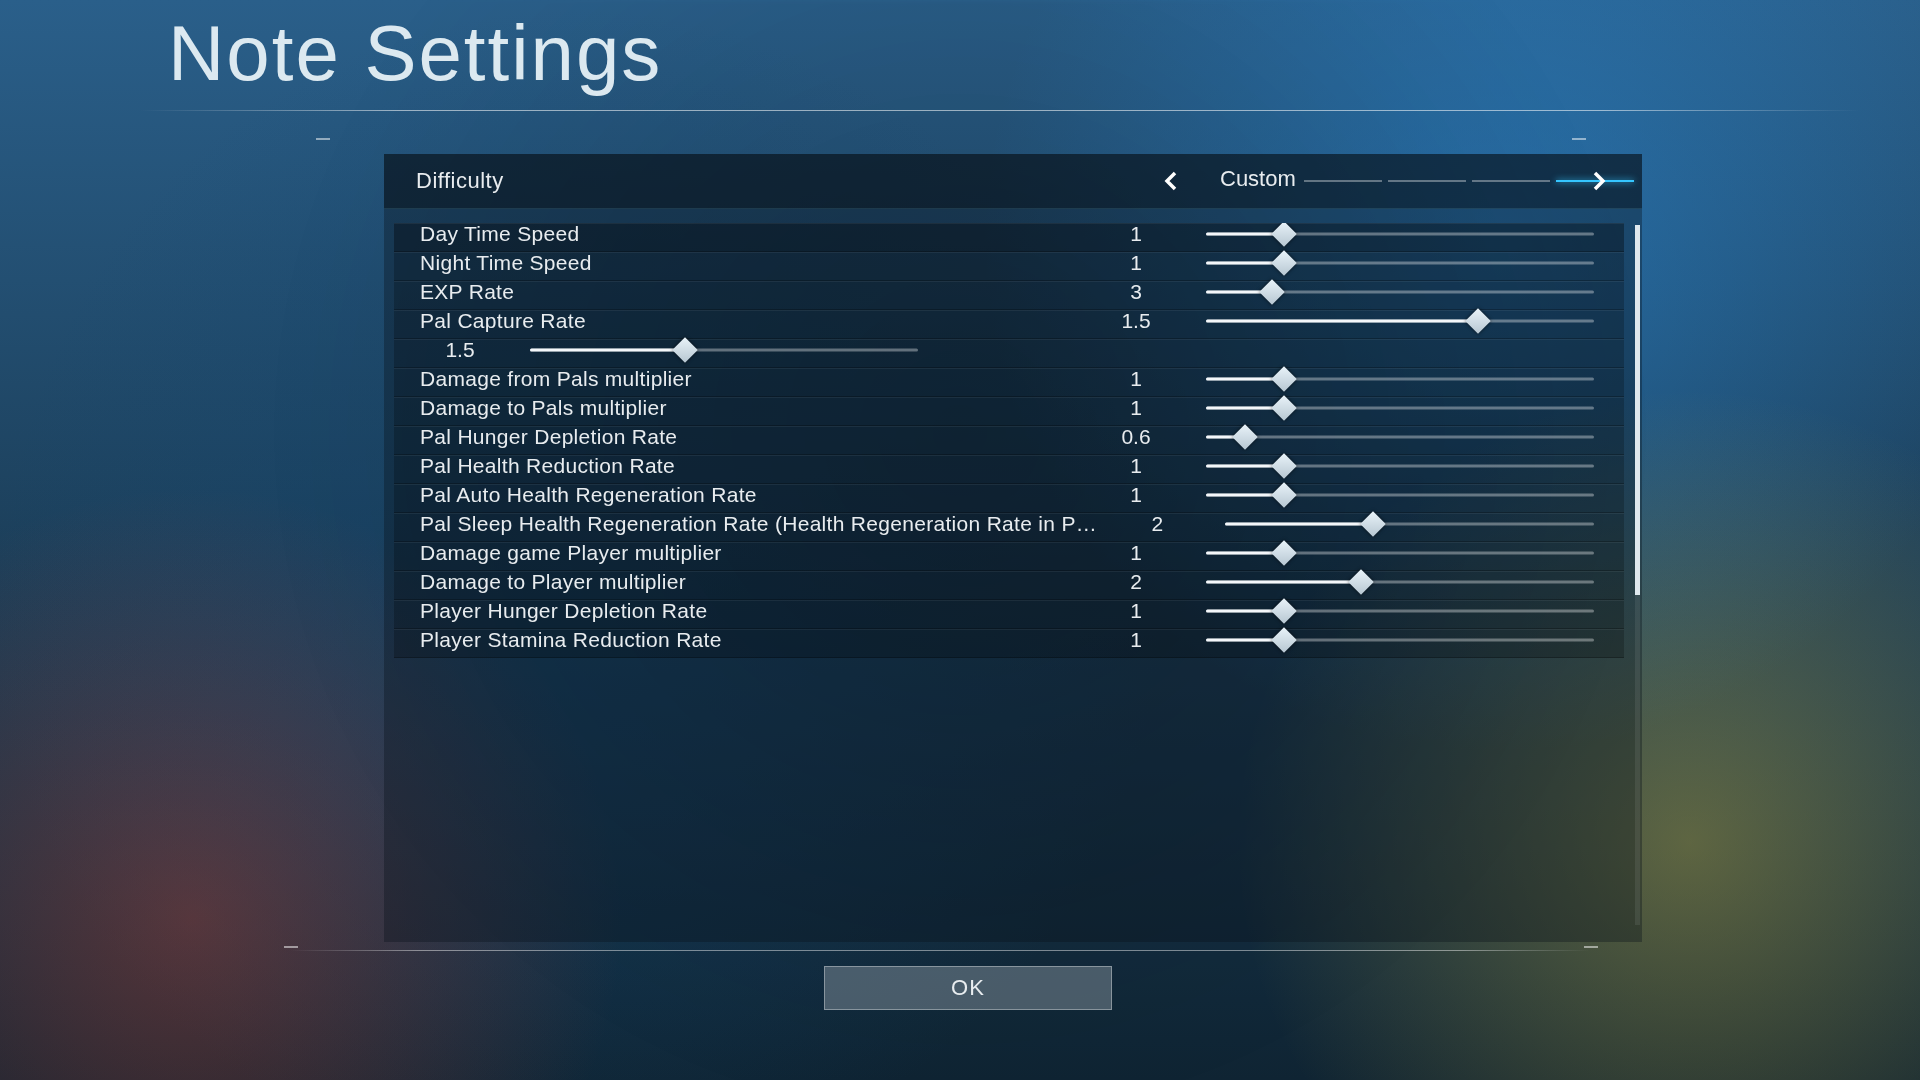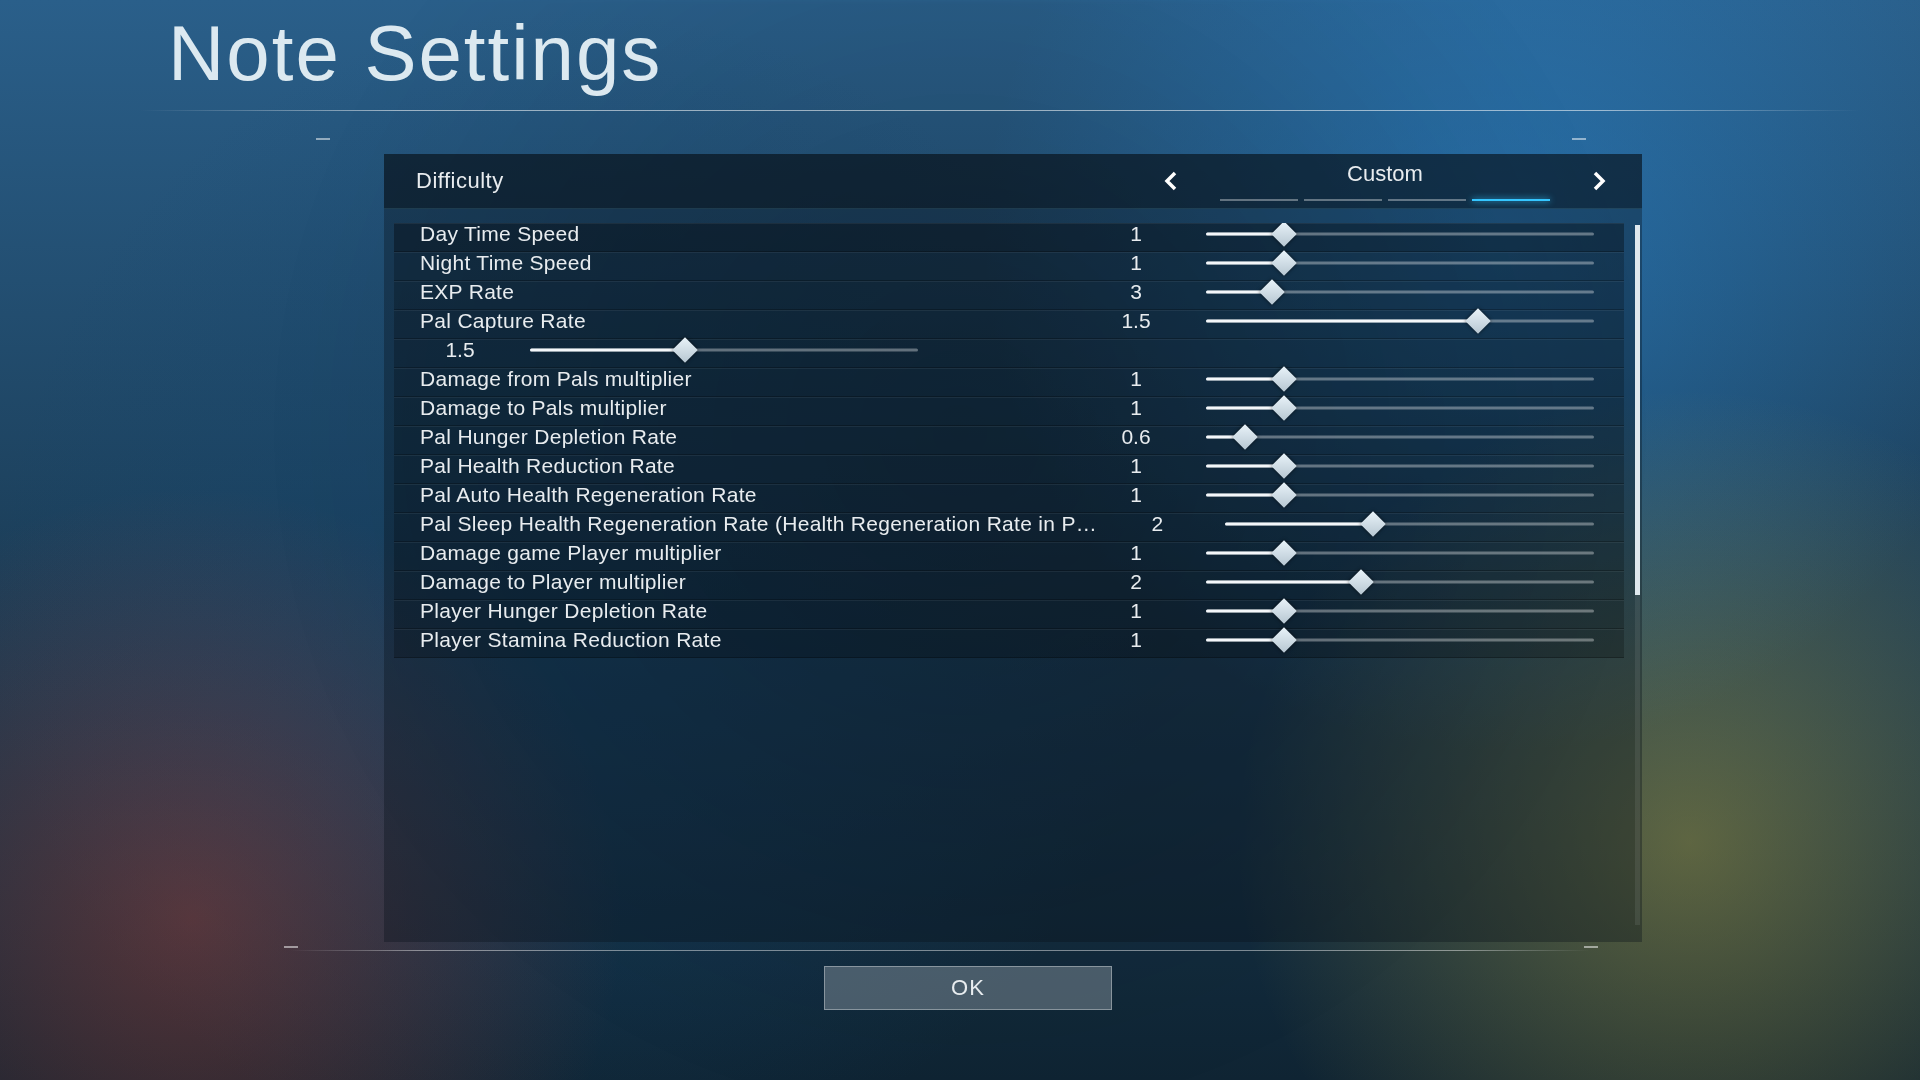--- a/index.html
+++ b/index.html
@@ -57,21 +57,21 @@
 
 .diff-row{
   height:55px; background:rgba(0,0,0,.35);
   display:flex; align-items:center; padding:0 32px 0 32px;
   border-bottom:1px solid rgba(120,200,230,.15);
 }
 .diff-label{ font-size:22px; letter-spacing:.5px; }
 .diff-right{ margin-left:auto; display:flex; align-items:center; gap:36px; }
 .chev{ width:24px; height:24px; display:flex; align-items:center; justify-content:center; cursor:pointer; }
 .chev svg{ width:26px; height:26px; stroke:#fff; stroke-width:3.5; fill:none; }
-.preset-bar{ display:flex; gap:8px; flex-direction:column; align-items:center; width:330px; }
+.preset-bar{ display:flex; gap:8px; flex-direction:row; align-items:center; width:330px; }
 .preset-name{ font-size:22px; text-align:center; margin-bottom:4px; }
 .preset-ticks{ display:flex; gap:6px; }
 .preset-ticks span{ width:78px; height:2px; background:rgba(255,255,255,.35); }
 .preset-ticks span.active{ background:#35c6ff; box-shadow:0 0 6px #35c6ff; }
 
 
 .list-wrap{ position:relative; height:calc(100% - 55px); }
 .list{
   position:absolute; left:10px; right:18px; top:14px; bottom:4px; overflow:hidden;
 }

